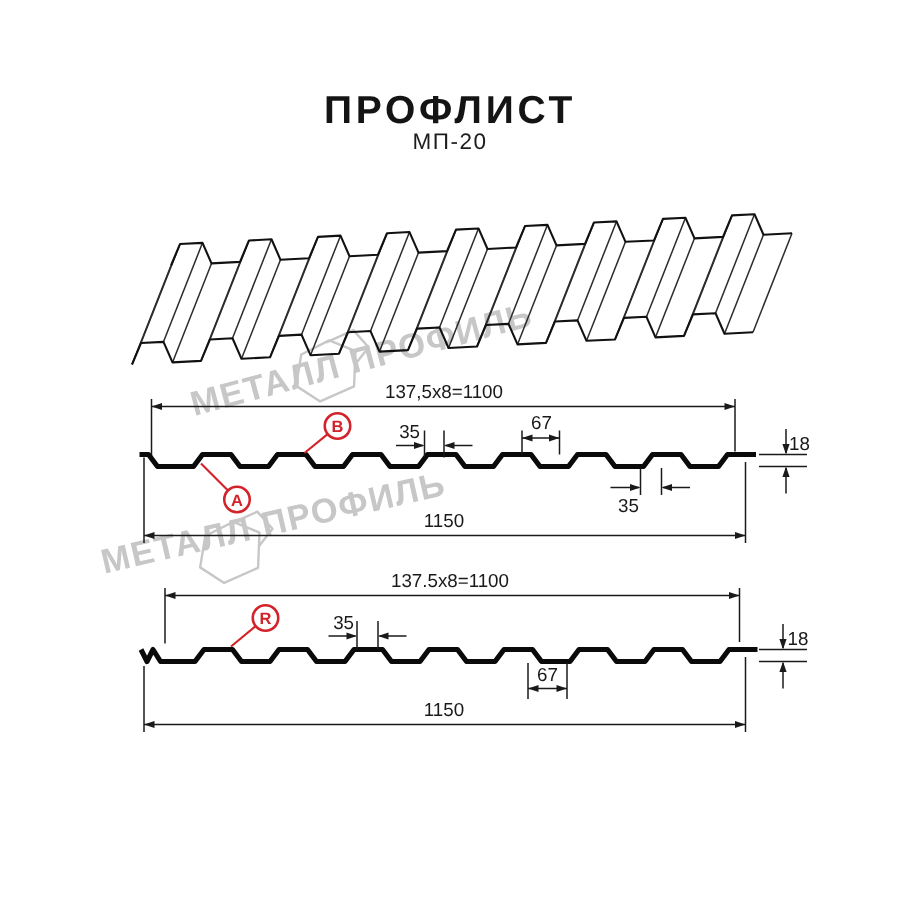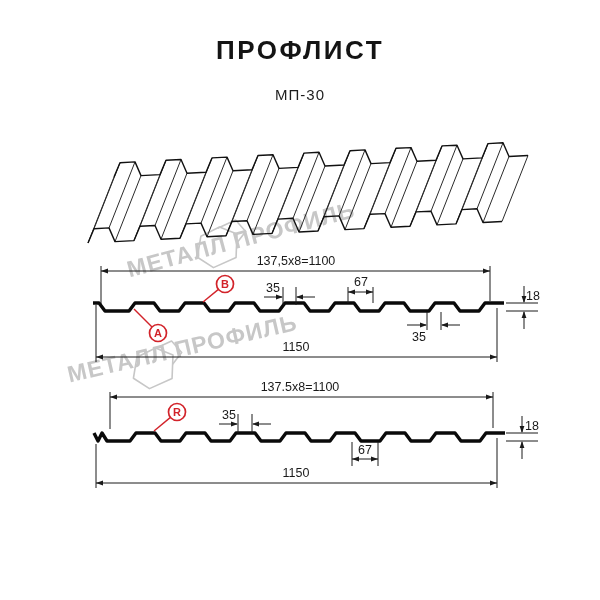--- a/index.html
+++ b/index.html
@@ -1,31 +1,31 @@
 <!DOCTYPE html>
 <html><head>
 <meta charset="utf-8">
 <style>
   html,body{margin:0;padding:0;background:#fff;}
   .page{position:relative;width:600px;height:600px;background:#ffffff;
         font-family:"Liberation Sans",sans-serif;overflow:hidden;}
-  .title{position:absolute;top:35px;left:0;width:100%;text-align:center;
+  .title{position:absolute;top:58px;left:0;width:100%;text-align:center;
          font-size:26px;font-weight:800;letter-spacing:2.5px;color:#141414;}
   .subtitle{position:absolute;top:86px;left:0;width:100%;text-align:center;
          font-size:15px;font-weight:500;letter-spacing:1px;color:#1d1d1d;}
   .footer{position:absolute;top:531px;left:0;width:100%;text-align:center;
          font-size:15.5px;font-weight:700;letter-spacing:0.6px;color:#161616;}
   svg#drawing{position:absolute;top:0;left:0;}
 </style>
 </head>
 <body>
 
 <div class="page">
   <div class="title">ПРОФЛИСТ</div>
-  <div class="subtitle">МП-30</div>
+  <div class="subtitle">МП-20</div>
   <svg id="drawing" width="600" height="600" viewBox="0 0 600 600">
       <g>
         <g transform="translate(221,247) rotate(-10)" stroke="#c7c7c7" fill="none" stroke-width="1.6" stroke-linejoin="round">
           <path d="M-25,6 L-18,-14 L2,-20 L18,-10 L13,13 L-11,19 Z"></path>
           <path d="M0,-19 L19,-24 L27,-11 L16,-1"></path>
         </g>
         <text x="0" y="0" fill="#c7c7c7" font-size="23" font-weight="700" text-anchor="middle" font-family="&quot;Liberation Sans&quot;, sans-serif" letter-spacing="1" transform="translate(243,247) rotate(-15)">МЕТАЛЛ ПРОФИЛЬ</text>
       </g>
       <g>
         <g transform="translate(157,368) rotate(-10)" stroke="#c7c7c7" fill="none" stroke-width="1.6" stroke-linejoin="round">

